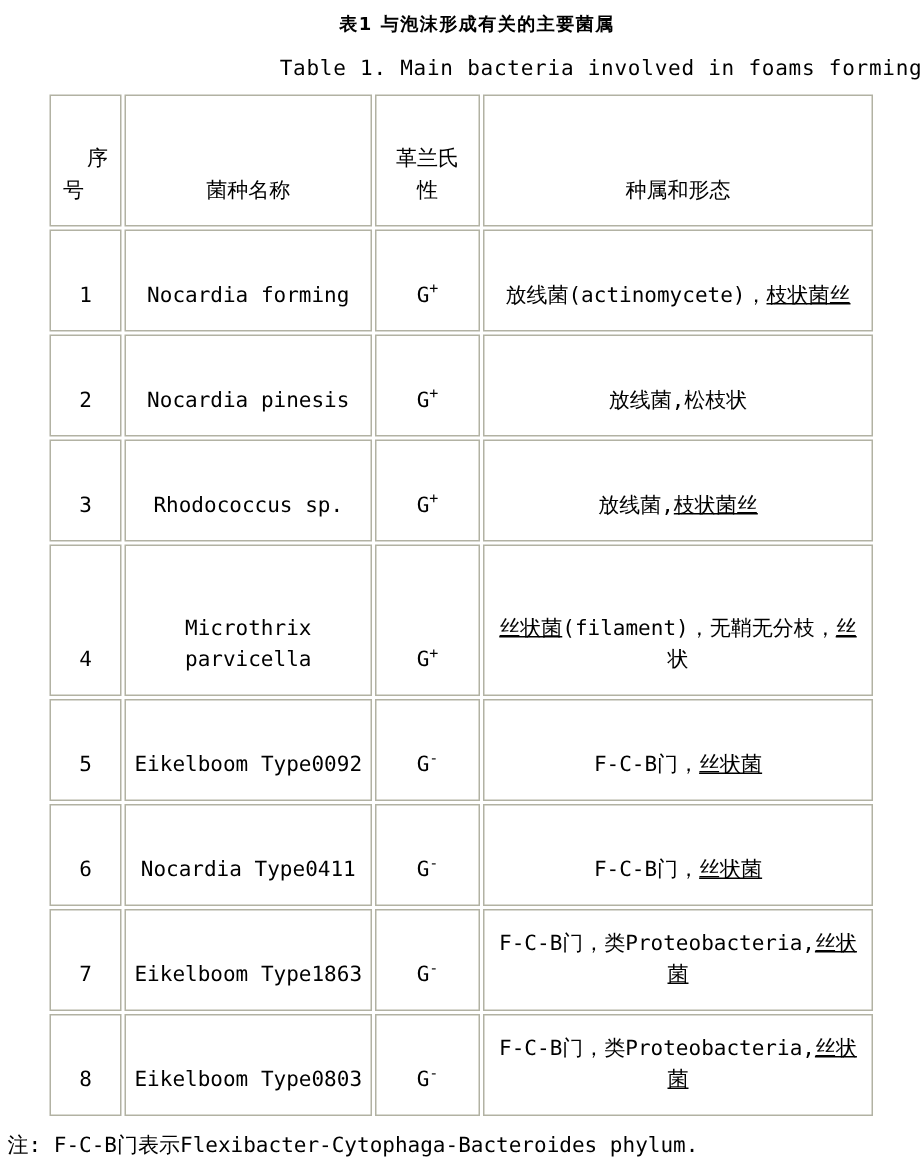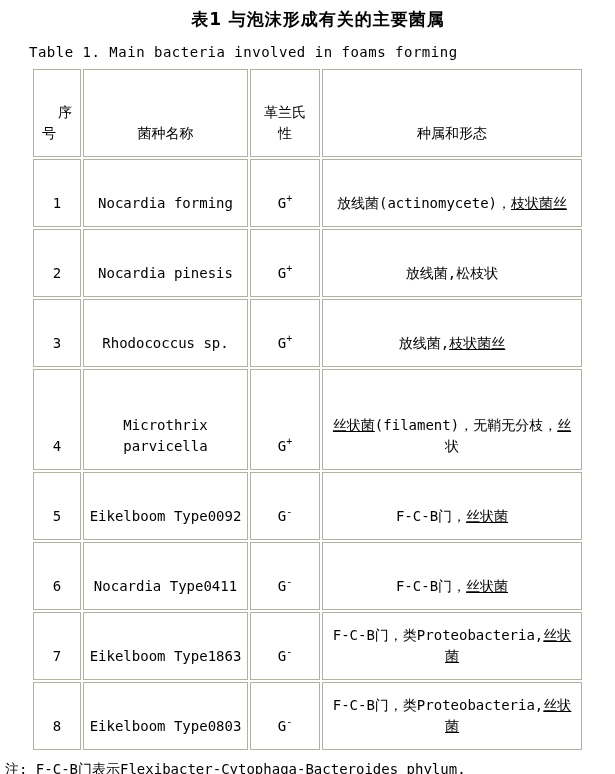--- a/index.html
+++ b/index.html
@@ -4,24 +4,24 @@
 <style>
   html,body { margin:0; padding:0; }
   body {
     width:615px; height:774px; background:#ffffff; color:#000000;
     font-family:"DejaVu Sans Mono","Liberation Mono",monospace;
     font-size:14px; overflow:hidden;
   }
   .title {
     text-align:center; padding-left:21px; margin-top:8px;
     font-family:"DejaVu Sans","Liberation Sans",sans-serif;
-    font-weight:bold; font-size:17px; letter-spacing:1px;
+    font-weight:bold; font-size:12px; letter-spacing:1px;
   }
   .subtitle {
-    text-align:left; padding-left:29px; margin-top:13px;
+    text-align:right; padding-left:29px; margin-top:13px;
     font-size:14px; letter-spacing:0.5px;
   }
   table.bac {
     border-collapse:separate; border-spacing:2px; table-layout:fixed;
     width:553px; margin:7px 0 0 31px; background:#ffffff;
   }
   table.bac td, table.bac th {
     box-sizing:border-box;
     border:1px solid #b2b2a3;
     vertical-align:bottom;

